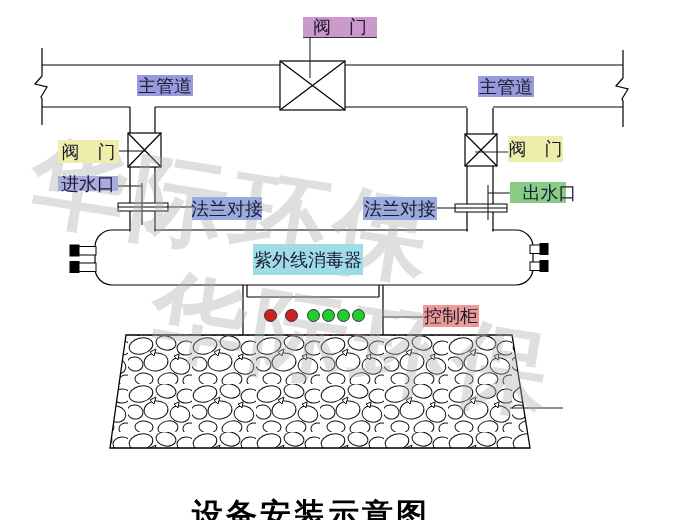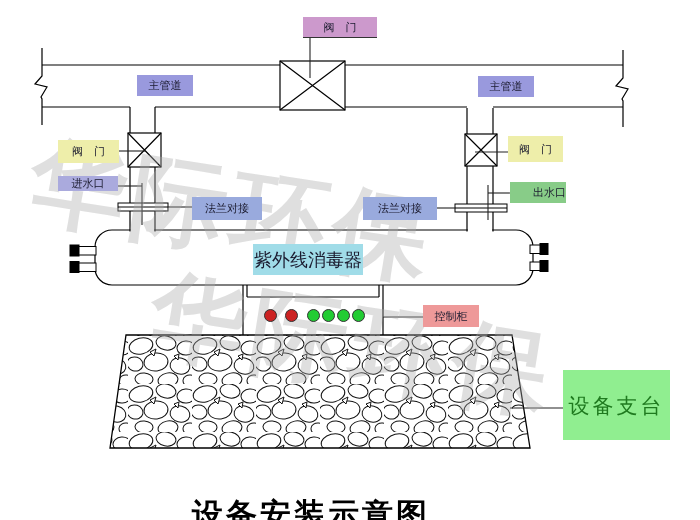--- a/index.html
+++ b/index.html
@@ -1,20 +1,20 @@
 <!DOCTYPE html>
 <html><head>
 <meta charset="utf-8">
 <style>
   html,body{margin:0;padding:0;background:#fff;}
   #stage{position:relative;width:700px;height:520px;background:#ffffff;overflow:hidden;
          font-family:"Liberation Sans",sans-serif;color:#1b1b2f;}
   #lineart{position:absolute;left:0;top:0;}
   .lbl{position:absolute;display:flex;align-items:center;justify-content:center;
-       font-size:11px;line-height:1;box-sizing:border-box;white-space:nowrap;z-index:3;}
+       font-size:18px;line-height:1;box-sizing:border-box;white-space:nowrap;z-index:3;}
   .lbl-valve-top{left:303px;top:17px;width:74px;height:21px;border-bottom:1px solid #333;}
   .lbl-main-left{left:137px;top:75px;width:56px;height:21px;}
   .lbl-main-right{left:478px;top:76px;width:56px;height:21px;}
   .lbl-valve-left{left:58px;top:140px;width:61px;height:23px;}
   .lbl-inlet{left:58px;top:176px;width:60px;height:15px;}
   .lbl-flange-left{left:192px;top:197px;width:70px;height:23px;}
   .lbl-valve-right{left:508px;top:136px;width:55px;height:26px;}
   .lbl-outlet{left:510px;top:182px;width:56px;height:21px;}
   .lbl-flange-right{left:363px;top:197px;width:74px;height:23px;}
   .lbl-uv{left:253px;top:244px;width:110px;height:31px;font-size:18px;}
@@ -145,21 +145,20 @@
   <div class="lbl lbl-main-left" style="background: rgb(153, 153, 221);">主管道</div>
   <div class="lbl lbl-main-right" style="background: rgb(153, 153, 221);">主管道</div>
   <div class="lbl lbl-valve-left" style="background: rgb(238, 238, 170);">阀　门</div>
   <div class="lbl lbl-inlet" style="background: rgb(170, 170, 221);">进水口</div>
   <div class="lbl lbl-flange-left" style="background: rgb(153, 170, 221);">法兰对接</div>
   <div class="lbl lbl-valve-right" style="background: rgb(238, 238, 170);">阀　门</div>
   <div class="lbl lbl-outlet" style="background: rgb(136, 204, 136); padding-left: 23px;">出水口</div>
   <div class="lbl lbl-flange-right" style="background: rgb(153, 170, 221);">法兰对接</div>
   <div class="lbl lbl-uv" style="background: rgb(160, 220, 232);">紫外线消毒器</div>
   <div class="lbl lbl-cabinet" style="background: rgb(238, 153, 153);">控制柜</div>
-  <div class="lbl lbl-support" style="background: rgb(144, 238, 144); color: rgb(31, 122, 31);">设备支台</div>
 
   <div>
       <div class="led" style="left: 263.5px; background: rgb(204, 34, 34);"></div>
       <div class="led" style="left: 284.5px; background: rgb(204, 34, 34);"></div>
       <div class="led" style="left: 306.5px; background: rgb(34, 204, 51);"></div>
       <div class="led" style="left: 321.5px; background: rgb(34, 204, 51);"></div>
       <div class="led" style="left: 336.5px; background: rgb(34, 204, 51);"></div>
       <div class="led" style="left: 351.5px; background: rgb(34, 204, 51);"></div>
     </div>
 

